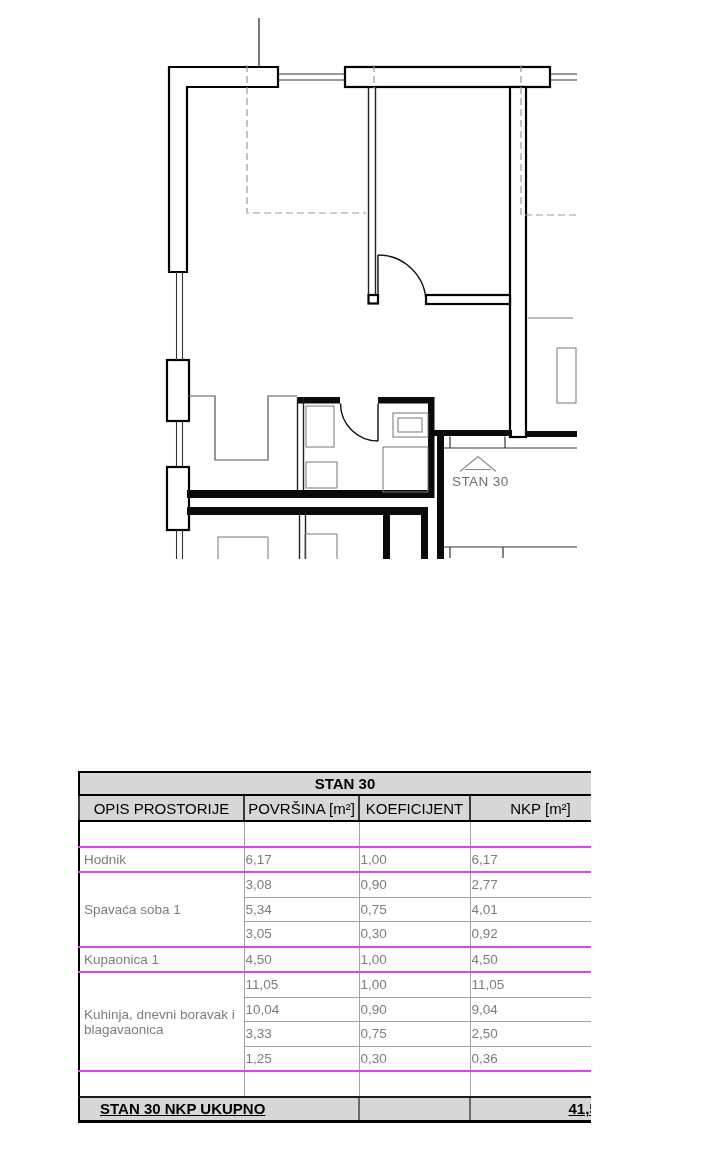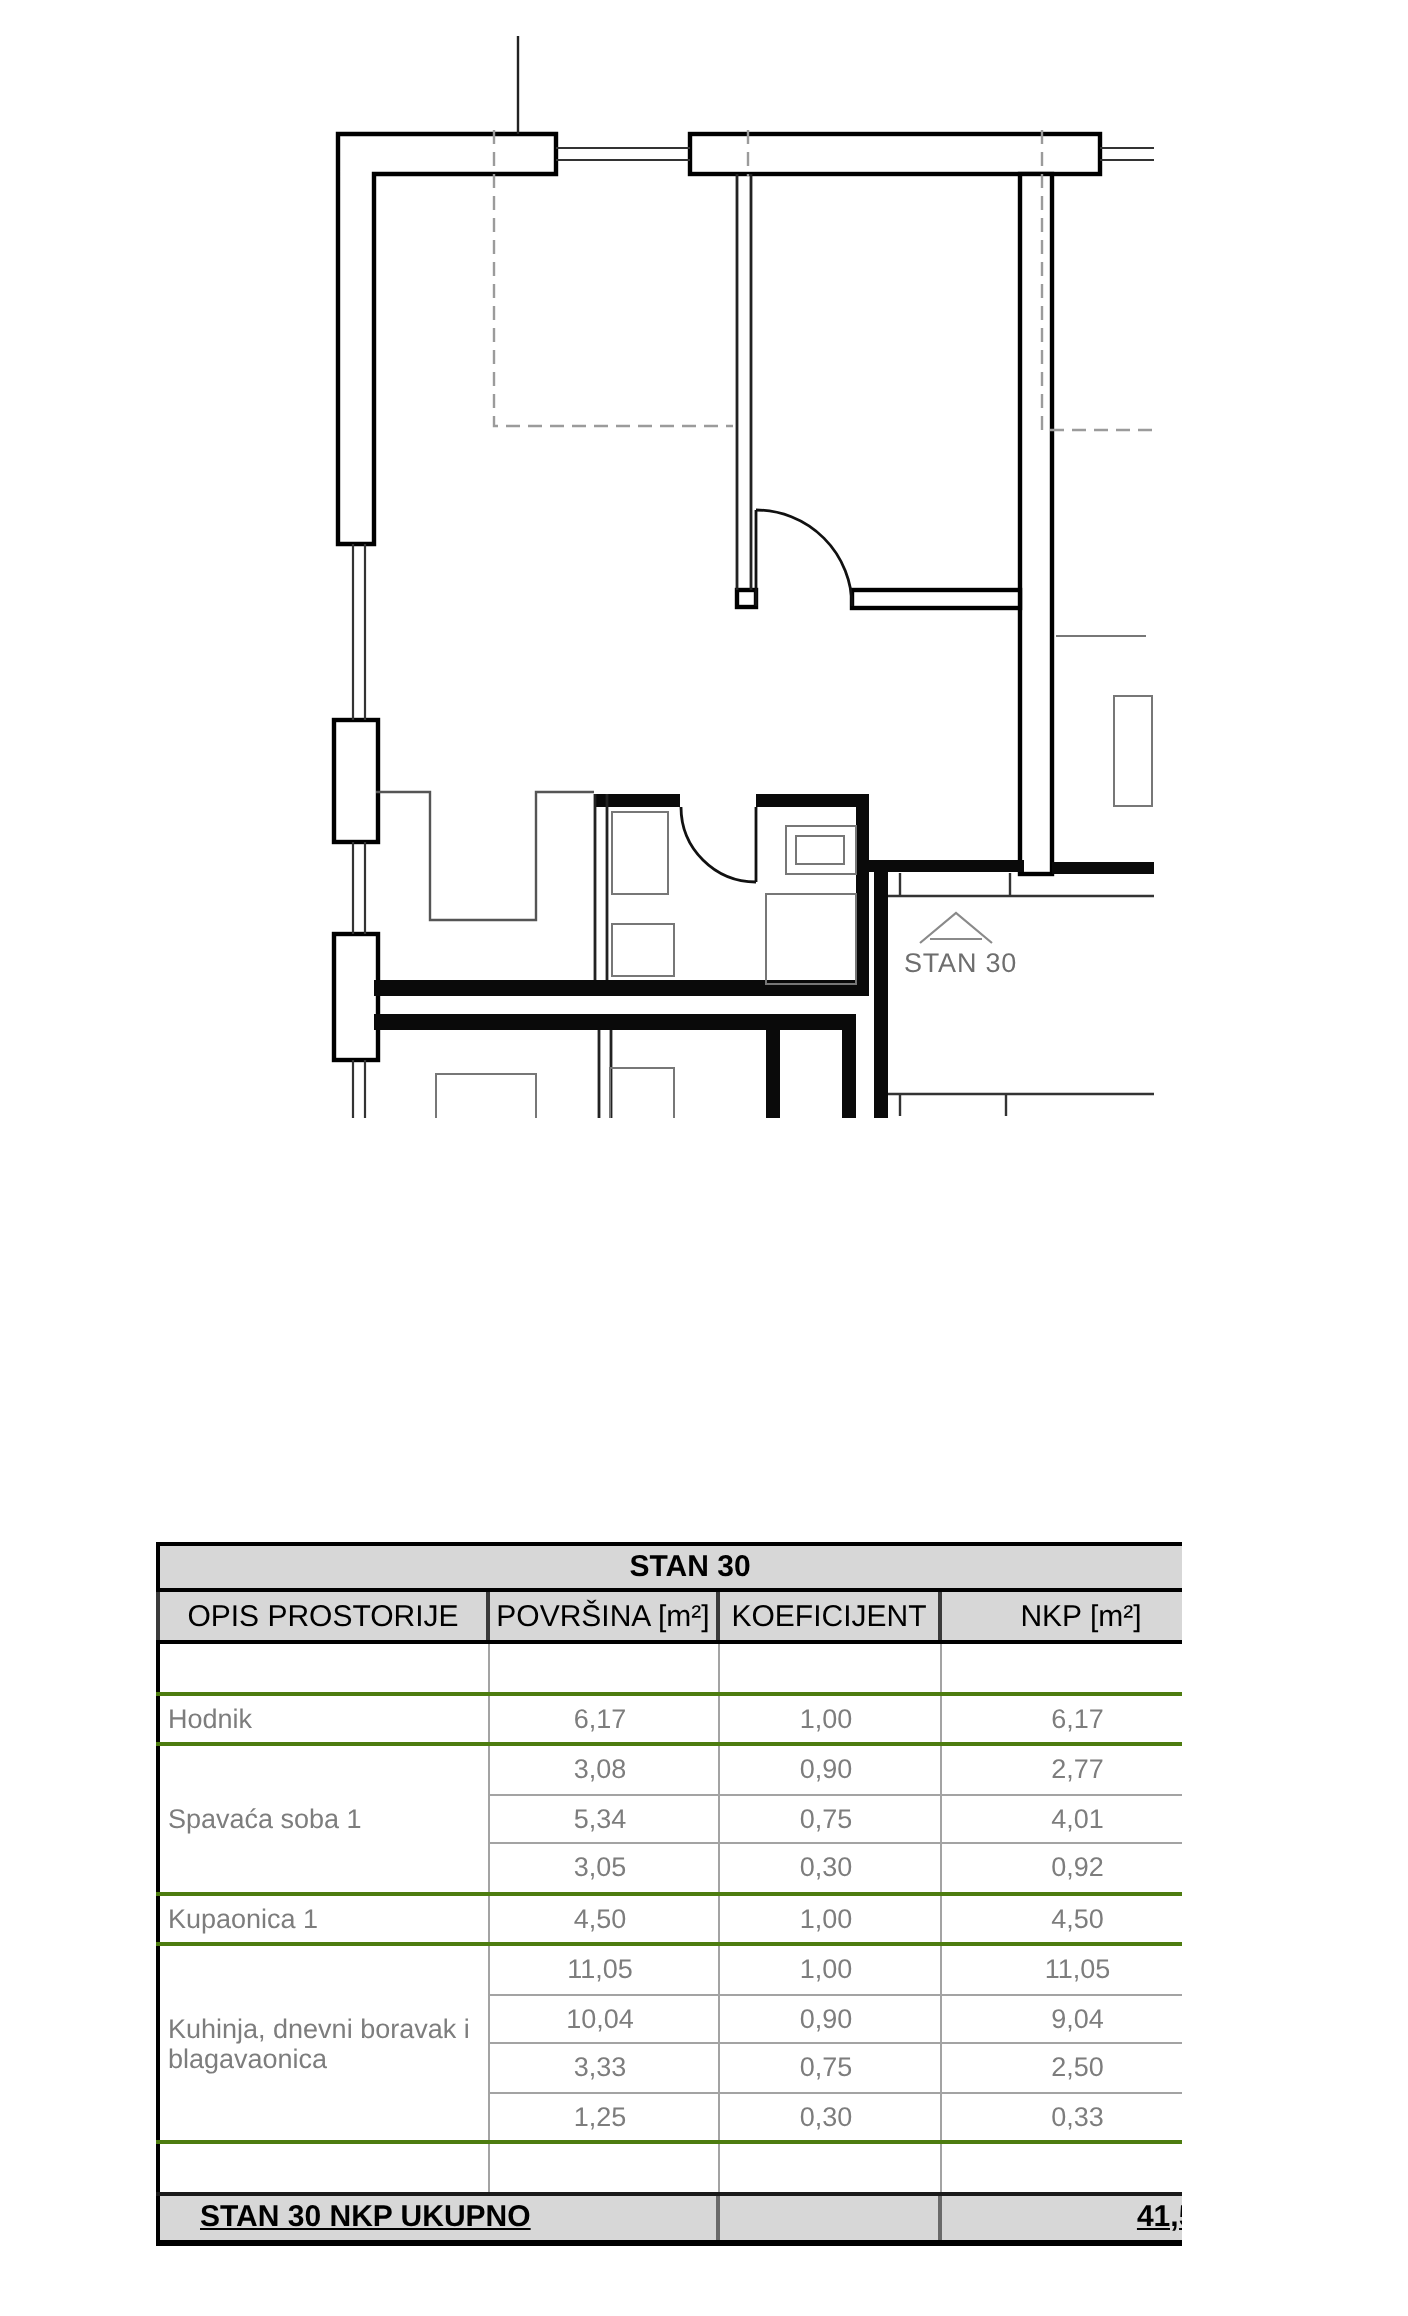--- a/index.html
+++ b/index.html
@@ -46,22 +46,22 @@
     height:22px;
   }
   .t-body td{
     border:1px solid #a3a3a3;
     font-size:13.5px;
     color:#7d7d7d;
     height:21.5px;
     background:#fff;
   }
   .t-body td.name{ text-align:left; padding-left:4px; vertical-align:middle; line-height:15px;}
-  .t-body td.num{ text-align:center; padding-right:4px; }
-  .t-body tr.g-top td{ border-top:2px solid #4d7c0f; }
+  .t-body td.num{ text-align:left; padding-right:4px; }
+  .t-body tr.g-top td{ border-top:2px solid #d946ef; }
   .t-total td{
     background:#d7d7d7;
     border-top:2px solid #1a1a1a;
     border-bottom:3px solid #000;
     font-weight:bold;
     font-size:15px;
     color:#000;
     height:20px;
   }
   .t-total td.label{ text-align:left; padding-left:20px; border-left:2px solid #000;text-decoration:underline;}
@@ -234,21 +234,21 @@
         <td class="num">9,04</td>
       </tr>
       <tr>
         <td class="num">3,33</td>
         <td class="num">0,75</td>
         <td class="num">2,50</td>
       </tr>
       <tr>
         <td class="num">1,25</td>
         <td class="num">0,30</td>
-        <td class="num">0,33</td>
+        <td class="num">0,36</td>
       </tr>
       <tr class="g-top">
         <td class="name"></td>
         <td class="num"></td>
         <td class="num"></td>
         <td class="num"></td>
       </tr>
       <tr class="t-total">
         <td class="label" colspan="2">STAN 30 NKP UKUPNO</td>
         <td class="mid"></td>

